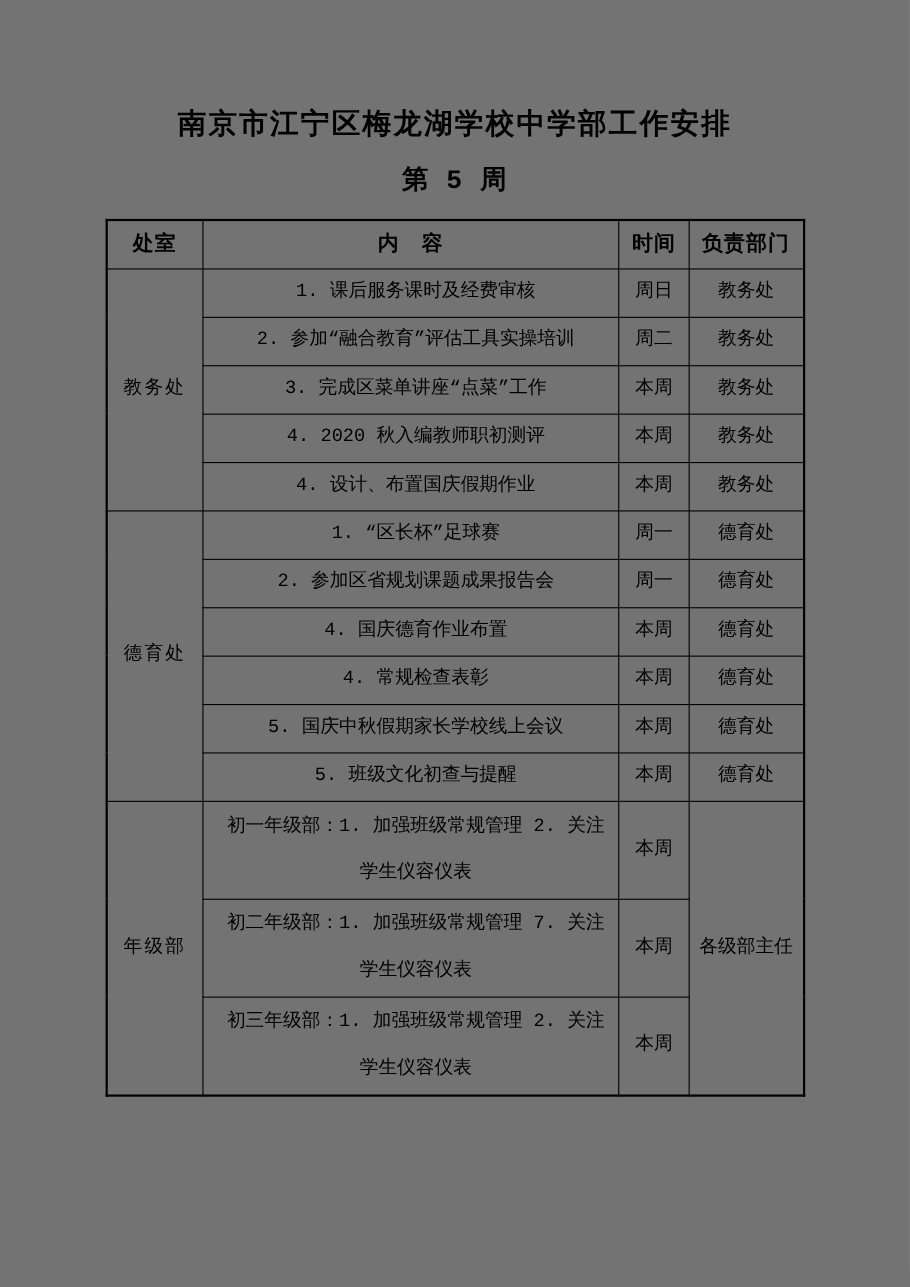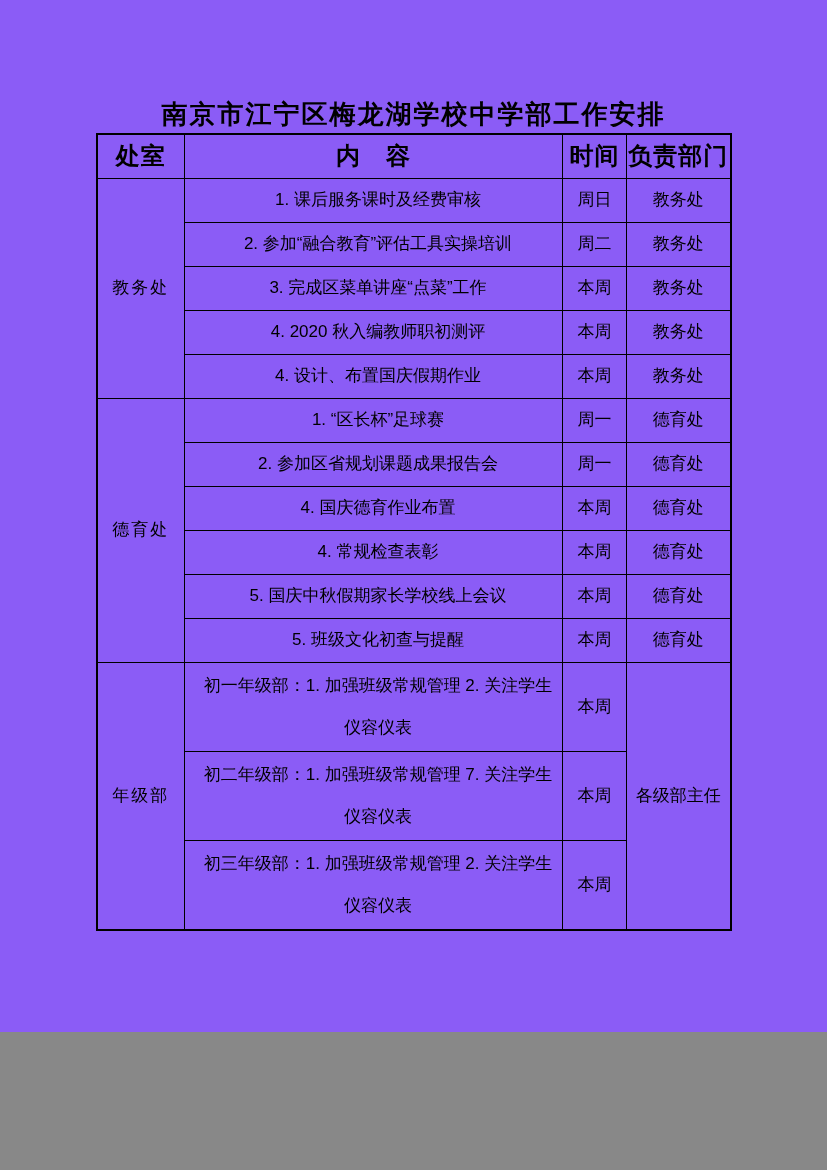--- a/index.html
+++ b/index.html
@@ -1,23 +1,23 @@
 <!DOCTYPE html>
 <html><head>
 <meta charset="utf-8">
 <style>
   * { margin: 0; padding: 0; box-sizing: border-box; }
   html, body { background: #888; }
   .page {
     position: relative;
     width: 827px;
-    height: 1032px;
+    height: 1170px;
     margin: 0 auto;
-    background: #8b5cf6;
-    font-family: Liberation Sans, sans-serif;
+    background: #737373;
+    font-family: Liberation Mono, monospace;
     color: #000000;
     overflow: hidden;
   }
   .doc-title {
     padding-top: 95px;
     text-align: center;
     font-size: 26px;
     font-weight: bold;
     letter-spacing: 2px;
     line-height: 38px;
@@ -40,21 +40,21 @@
   }
   table.schedule th, table.schedule td {
     border: 1px solid #000000;
     vertical-align: middle;
     text-align: center;
     font-size: 17px;
     line-height: 24px;
   }
   table.schedule th {
     height: 44px;
-    font-size: 24px;
+    font-size: 19px;
     font-weight: bold;
     letter-spacing: 1px;
   }
   table.schedule td { height: 44px; }
   .col-dept { width: 88px; }
   .col-content { width: 378px; }
   .col-time { width: 64px; }
   .col-resp { width: 104px; }
   td.content-cell {
     text-align: left;
@@ -63,20 +63,21 @@
   }
   tr.tall-row td { height: 85px; }
   tr.tall-row td.content-cell { line-height: 42px; }
   .dept-cell { letter-spacing: 2px; }
 </style>
 </head>
 <body>
 
 <div class="page">
   <div class="doc-title">南京市江宁区梅龙湖学校中学部工作安排</div>
+  <div class="doc-subtitle">第 5 周</div>
 
   <table class="schedule">
     <colgroup>
       <col class="col-dept">
       <col class="col-content">
       <col class="col-time">
       <col class="col-resp">
     </colgroup>
     <thead>
       <tr>

